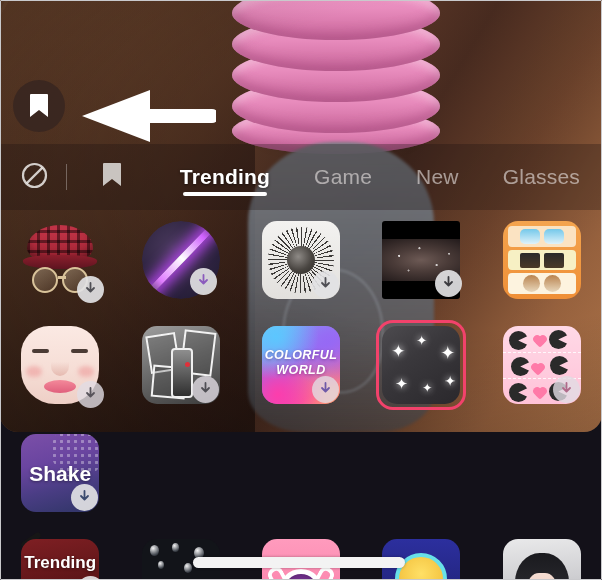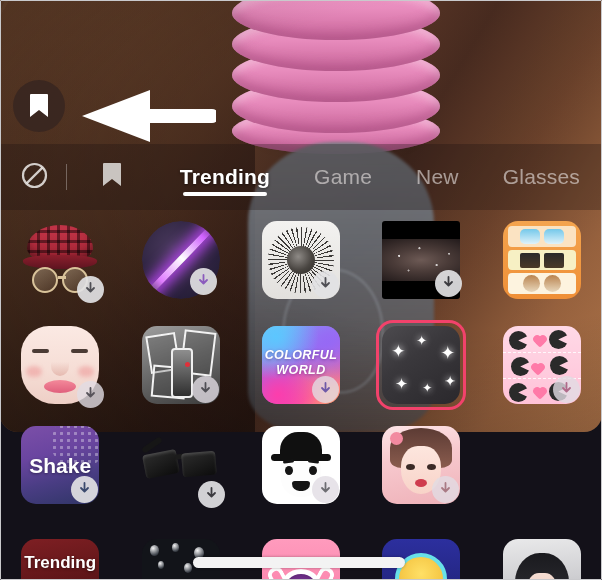--- a/index.html
+++ b/index.html
@@ -149,21 +149,21 @@
     position: absolute; left: 0; top: 212px;
     width: 602px; height: 368px;
   }
   .grid-row {
     position: absolute; left: 0;
     width: 602px; height: 105px;
     display: flex;
   }
   .r1 { top: 0px; }
   .r2 { top: 105px; }
-  .r3 { top: 205px; }
+  .r3 { top: 213px; flex-direction: column; }
   .r4 { top: 318px; }
 
   .cell {
     position: relative;
     width: 120.4px; height: 105px;
     display: flex; align-items: flex-start; justify-content: center;
     padding-top: 9px;
     cursor: pointer;
   }
   .thumb {

